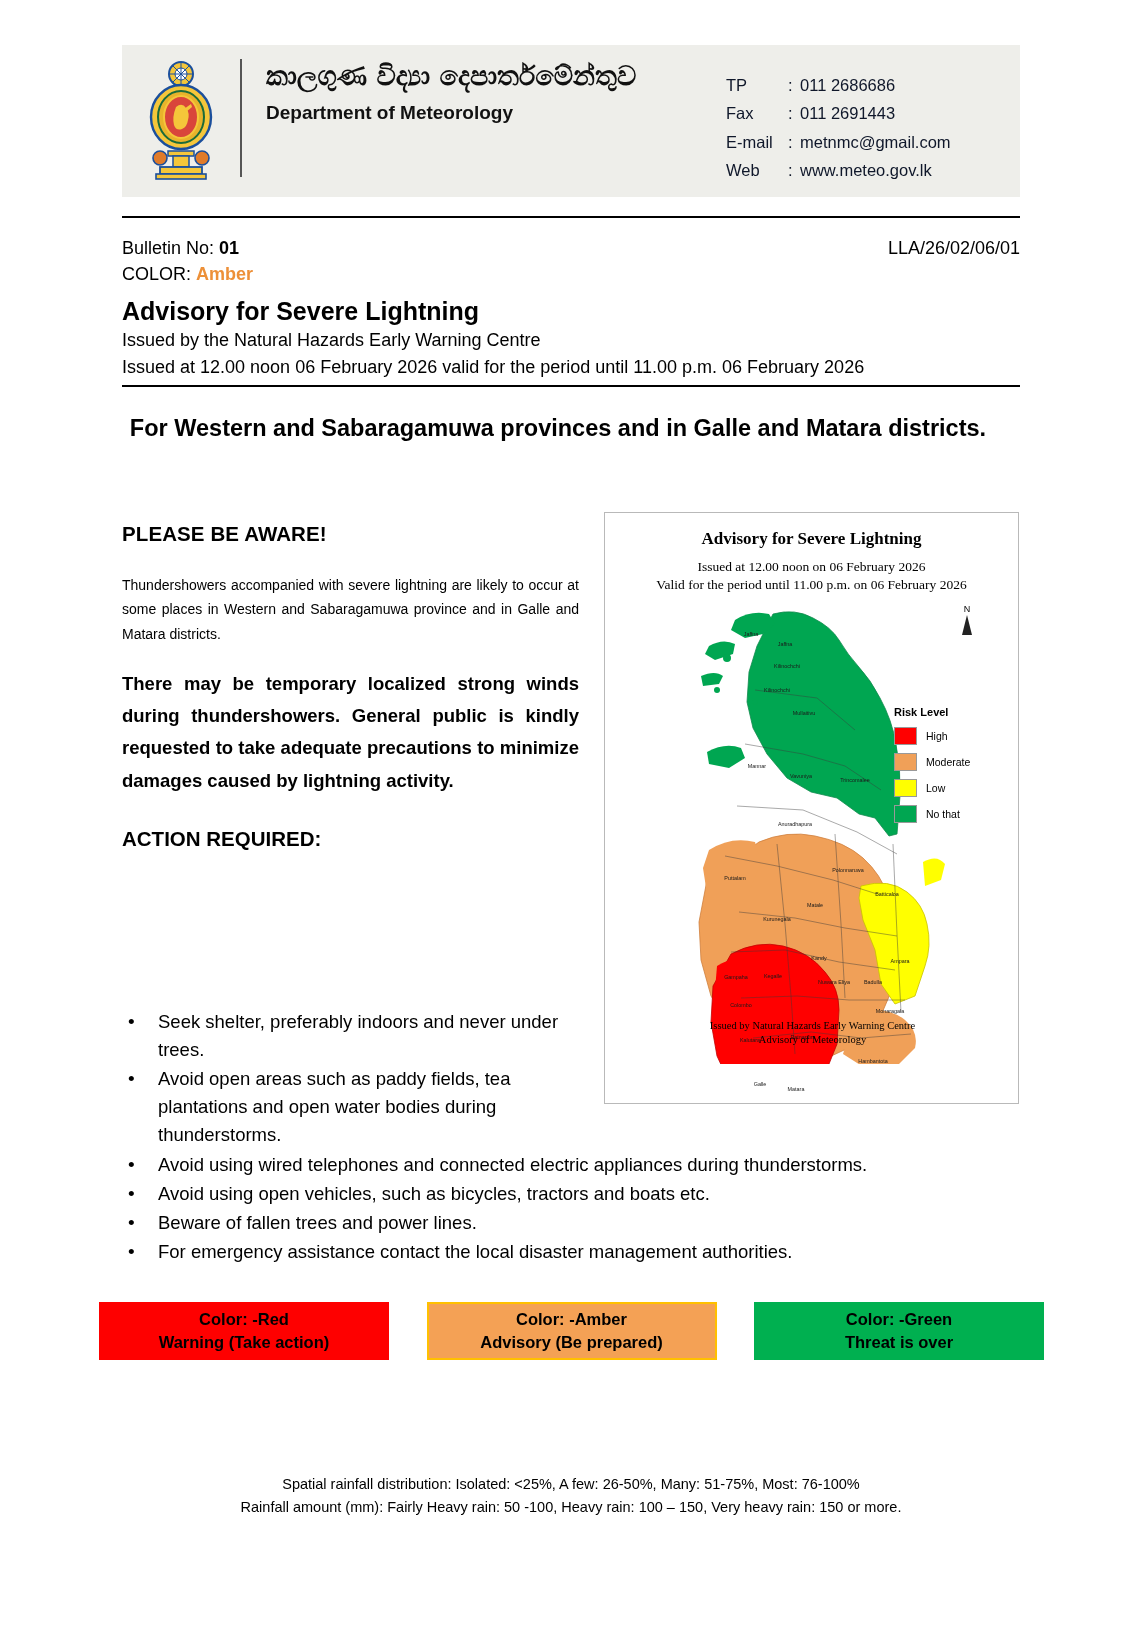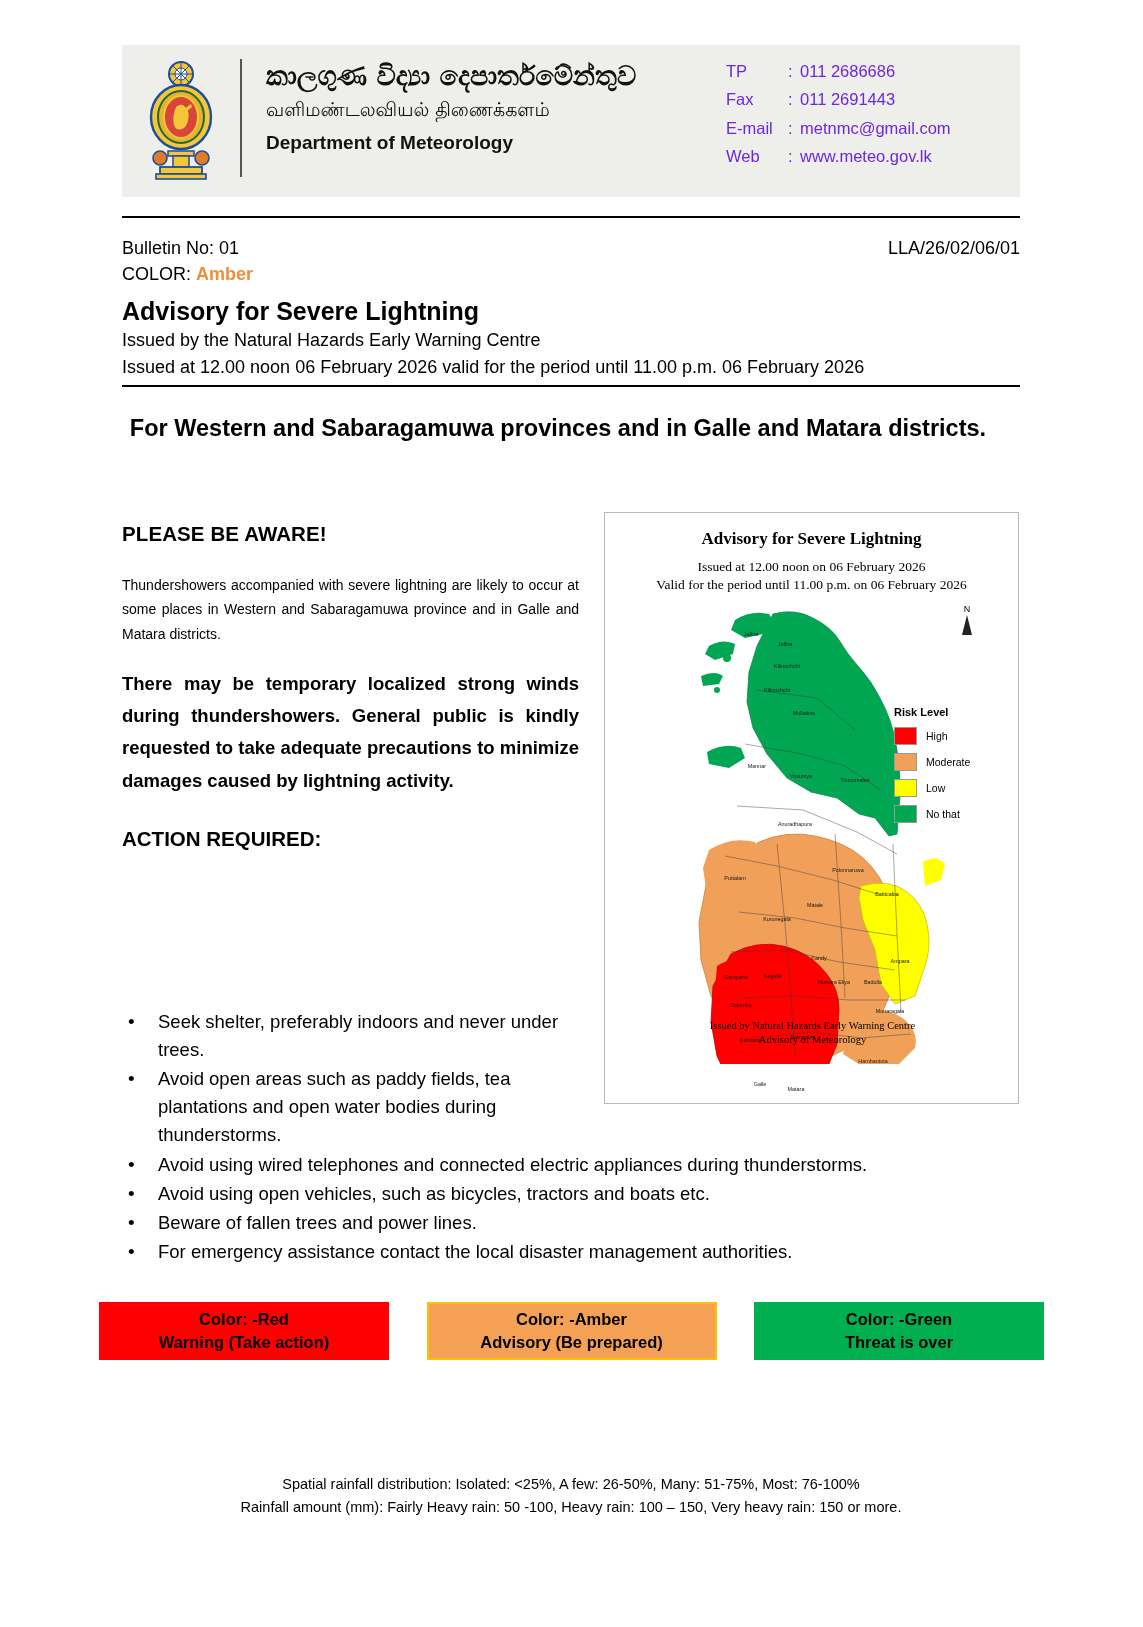--- a/index.html
+++ b/index.html
@@ -69,24 +69,24 @@
     margin-top: 2px;
     font-family: "DejaVu Sans", sans-serif;
   }
   .name-en {
     font-size: 19px;
     font-weight: bold;
     margin-top: 9px;
     color: #111;
   }
   .contact {
-    padding-top: 12px;
+    padding-top: 26px;
     font-size: 16.5px;
     line-height: 1.72;
-    color: #6d28d9;
+    color: #0f172a;
   }
   .contact .row {
     display: flex;
   }
   .contact .lbl { width: 62px; flex: 0 0 62px; }
   .contact .sep { width: 12px; flex: 0 0 12px; }
 
   
   .hr {
     position: absolute;
@@ -104,21 +104,21 @@
     left: 122px;
     top: 236px;
     width: 898px;
   }
   .meta-row1 {
     display: flex;
     justify-content: space-between;
     font-size: 18px;
     line-height: 1.42;
   }
-  .meta-row1 b { font-weight: normal; }
+  .meta-row1 b { font-weight: bold; }
   .meta-color {
     font-size: 18px;
     line-height: 1.42;
   }
   .amber-word { color: #ed9038; font-weight: bold; }
   .adv-title {
     font-size: 25px;
     font-weight: bold;
     margin-top: 9px;
     line-height: 1.25;
@@ -355,21 +355,20 @@
         <rect x="29" y="97" width="16" height="11" fill="#F5C63A" stroke="#1B4F9C" stroke-width="1.5"></rect>
         <rect x="16" y="108" width="42" height="7" fill="#F5C63A" stroke="#1B4F9C" stroke-width="1.8"></rect>
         <circle cx="16" cy="99" r="7" fill="#E07B2A" stroke="#1B4F9C" stroke-width="1.6"></circle>
         <circle cx="58" cy="99" r="7" fill="#E07B2A" stroke="#1B4F9C" stroke-width="1.6"></circle>
         <rect x="12" y="115" width="50" height="5" fill="#F5C63A" stroke="#1B4F9C" stroke-width="1.6"></rect>
       </svg>
     </div>
     <div class="divider-v"></div>
     <div class="dept-names">
       <div class="name-si">කාලගුණ විද්‍යා දෙපාර්තමේන්තුව</div>
-      <div class="name-ta">வளிமண்டலவியல் திணைக்களம்</div>
       <div class="name-en">Department of Meteorology</div>
     </div>
     <div class="contact">
       <div class="row">
         <span class="lbl">TP</span>
         <span class="sep">:</span>
         <span>011 2686686</span>
       </div>
       <div class="row">
         <span class="lbl">Fax</span>

